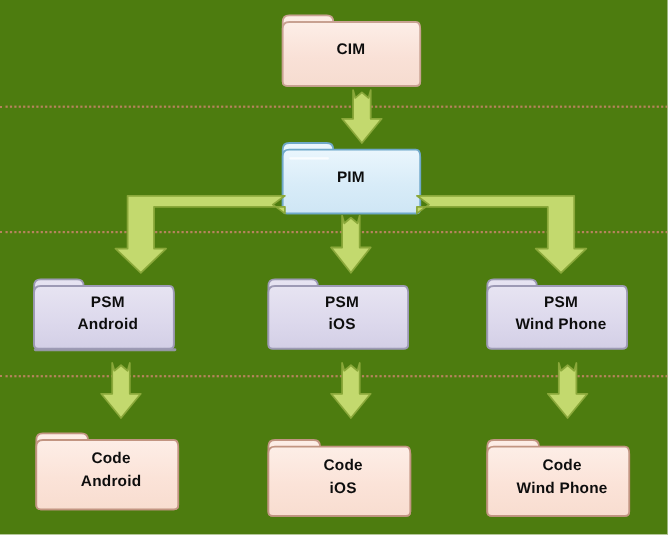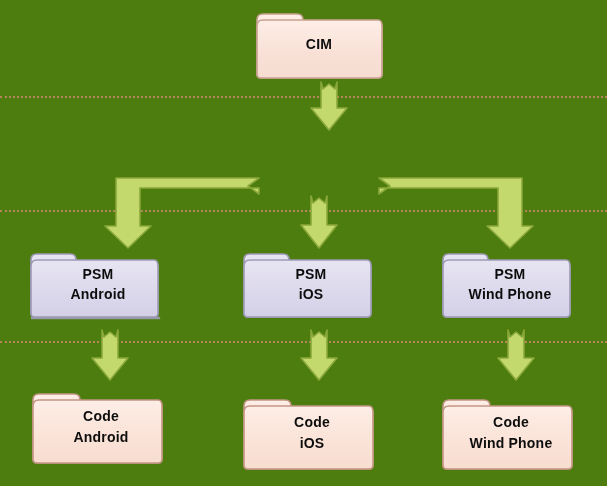--- a/index.html
+++ b/index.html
@@ -89,20 +89,37 @@
       <span>CIM</span>
     </div>
   </div>
 
   <div class="arrow" style="left:309px; top:82px; width:40px; height:50px;">
     <svg width="40" height="50" viewBox="0 0 40 50" aria-hidden="true">
       <path d="M12,0 L14,7 L20,2 L26,7 L28,0 L28,26 L38,26 L20,48 L2,26 L12,26 Z" fill="#c3d96e" stroke="#8aa83a" stroke-width="1.6" stroke-linejoin="round"></path>
     </svg>
   </div>
 
+  <div class="folder centered" style="left:254px; top:124px; width:130px; height:72px;">
+    <svg width="130" height="72" viewBox="0 0 130 72" aria-hidden="true">
+      <defs>
+        <linearGradient id="gPim" x1="0" y1="0" x2="0" y2="1">
+          <stop offset="0%" stop-color="#eaf6fd"></stop>
+          <stop offset="55%" stop-color="#d8ecf8"></stop>
+          <stop offset="100%" stop-color="#cfe6f5"></stop>
+        </linearGradient>
+      </defs>
+      <path d="M3,12 Q3,6 9,6 L43,6 Q49,6 49,12 L49,13 L122,13 Q128,13 128,19 L128,66 Q128,70 124,70 L7,70 Q3,70 3,66 Z" fill="url(#gPim)" stroke="#6fa8c9" stroke-width="1.6" stroke-linejoin="round"></path>
+      <path d="M3,18 Q3,12 9,12 L124,12 Q128,12 128,18 L128,66 Q128,70 124,70 L7,70 Q3,70 3,66 Z" fill="url(#gPim)" stroke="#6fa8c9" stroke-width="1.6" stroke-linejoin="round"></path>
+      <path d="M10,20 L44,20" stroke="#ffffff" stroke-width="2" stroke-linecap="round" opacity=".75"></path>
+    </svg>
+    <div class="label">
+      <span>PIM</span>
+    </div>
+  </div>
 
   <div class="arrow" style="left:103px; top:176px; width:158px; height:74px;">
     <svg width="158" height="74" viewBox="0 0 158 74" aria-hidden="true">
       <path d="M156,2 L145,10 L156,18 L156,12 L37,12 L37,50 L48,50 L25,72 L2,50 L13,50 L13,2 Z" fill="#c3d96e" stroke="#8aa83a" stroke-width="1.6" stroke-linejoin="round"></path>
     </svg>
   </div>
 
   <div class="arrow" style="left:299px; top:196px; width:40px; height:54px;">
     <svg width="40" height="54" viewBox="0 0 40 54" aria-hidden="true">
       <path d="M12,0 L14,7 L20,2 L26,7 L28,0 L28,29 L38,29 L20,52 L2,29 L12,29 Z" fill="#c3d96e" stroke="#8aa83a" stroke-width="1.6" stroke-linejoin="round"></path>

